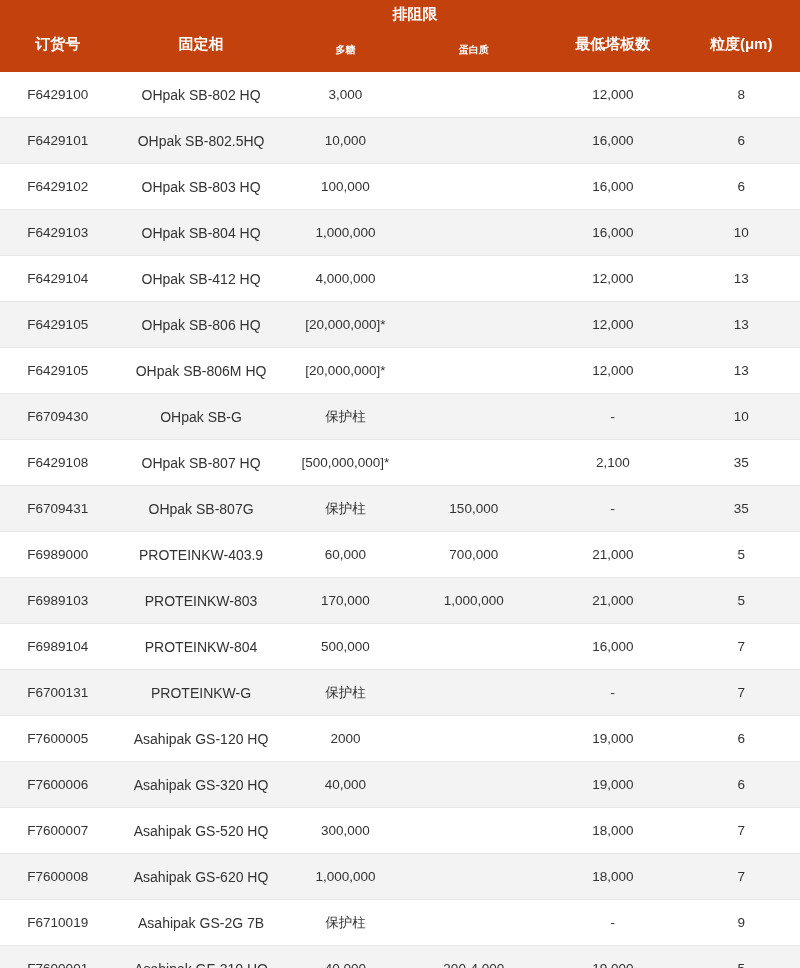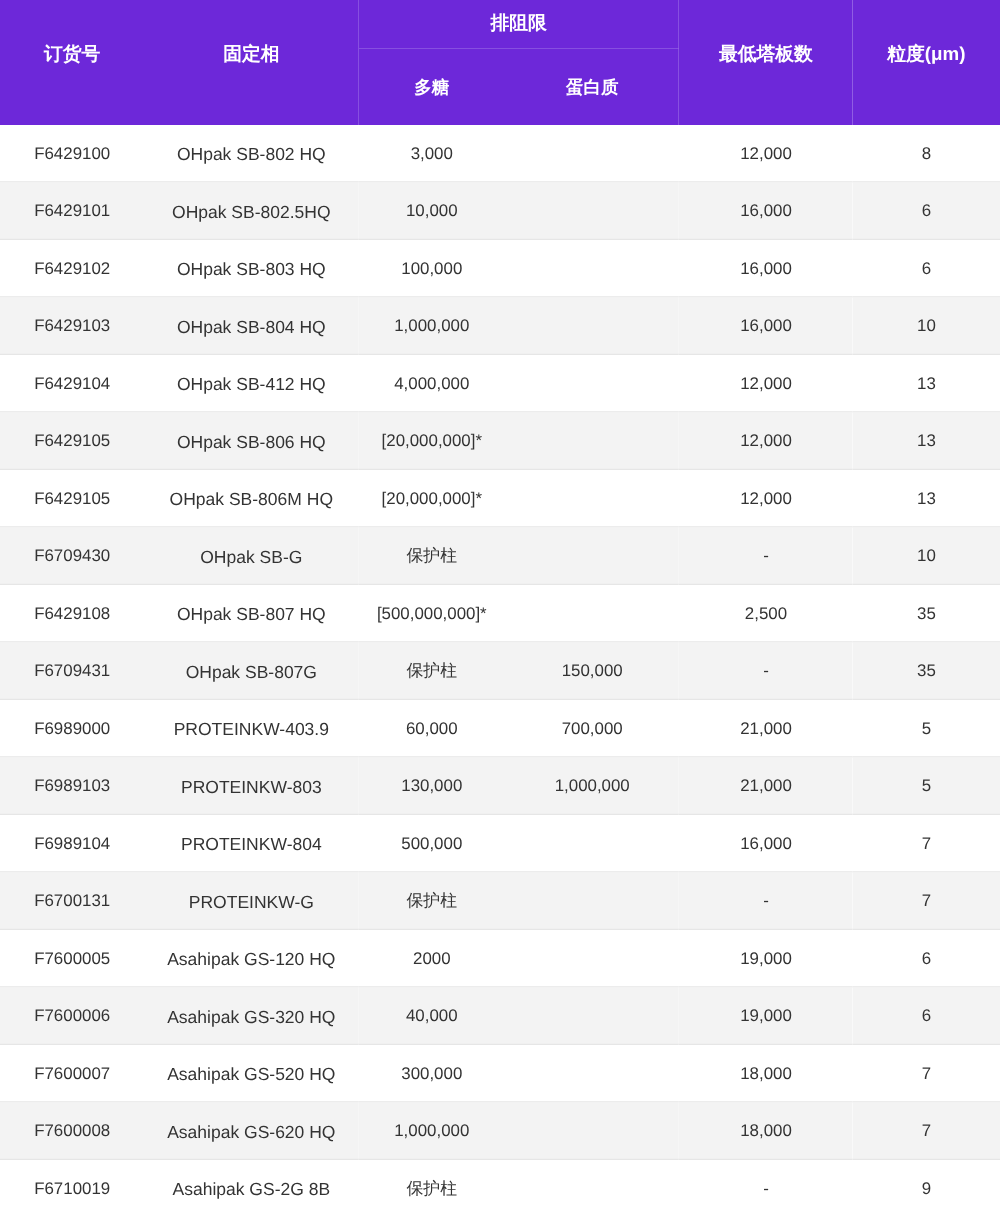--- a/index.html
+++ b/index.html
@@ -18,38 +18,38 @@
     width: 800px;
     box-sizing: border-box;
   }
   table.spec-table {
     width: 800px;
     border-collapse: collapse;
     table-layout: fixed;
     font-size: 13px;
   }
   thead th {
-    background: #6d28d9;
+    background: #c2410c;
     color: #ffffff;
     font-weight: bold;
     font-size: 15px;
     text-align: center;
     vertical-align: middle;
     padding: 0;
     border: none;
   }
   thead th.sub {
-    font-size: 14px;
+    font-size: 10px;
   }
   .hdr-group {
     height: 28px;
     line-height: 28px;
   }
   .hdr-cell {
-    height: 100px;
+    height: 72px;
     line-height: 88px;
   }
   .hdr-sub-cell {
     height: 44px;
     line-height: 44px;
   }
   tbody td {
     height: 45px;
     text-align: center;
     vertical-align: middle;
@@ -179,21 +179,21 @@
           <td>保护柱</td>
           <td></td>
           <td>-</td>
           <td>10</td>
         </tr>
         <tr>
           <td>F6429108</td>
           <td class="col-name">OHpak SB-807 HQ</td>
           <td>[500,000,000]*</td>
           <td></td>
-          <td>2,500</td>
+          <td>2,100</td>
           <td>35</td>
         </tr>
         <tr>
           <td>F6709431</td>
           <td class="col-name">OHpak SB-807G</td>
           <td>保护柱</td>
           <td>150,000</td>
           <td>-</td>
           <td>35</td>
         </tr>
@@ -201,21 +201,21 @@
           <td>F6989000</td>
           <td class="col-name">PROTEINKW-403.9</td>
           <td>60,000</td>
           <td>700,000</td>
           <td>21,000</td>
           <td>5</td>
         </tr>
         <tr>
           <td>F6989103</td>
           <td class="col-name">PROTEINKW-803</td>
-          <td>130,000</td>
+          <td>170,000</td>
           <td>1,000,000</td>
           <td>21,000</td>
           <td>5</td>
         </tr>
         <tr>
           <td>F6989104</td>
           <td class="col-name">PROTEINKW-804</td>
           <td>500,000</td>
           <td></td>
           <td>16,000</td>
@@ -256,21 +256,21 @@
         <tr>
           <td>F7600008</td>
           <td class="col-name">Asahipak GS-620 HQ</td>
           <td>1,000,000</td>
           <td></td>
           <td>18,000</td>
           <td>7</td>
         </tr>
         <tr>
           <td>F6710019</td>
-          <td class="col-name">Asahipak GS-2G 8B</td>
+          <td class="col-name">Asahipak GS-2G 7B</td>
           <td>保护柱</td>
           <td></td>
           <td>-</td>
           <td>9</td>
         </tr>
         <tr>
           <td>F7600001</td>
           <td class="col-name">Asahipak GF-310 HQ</td>
           <td>40,000</td>
           <td>200-4,000</td>

